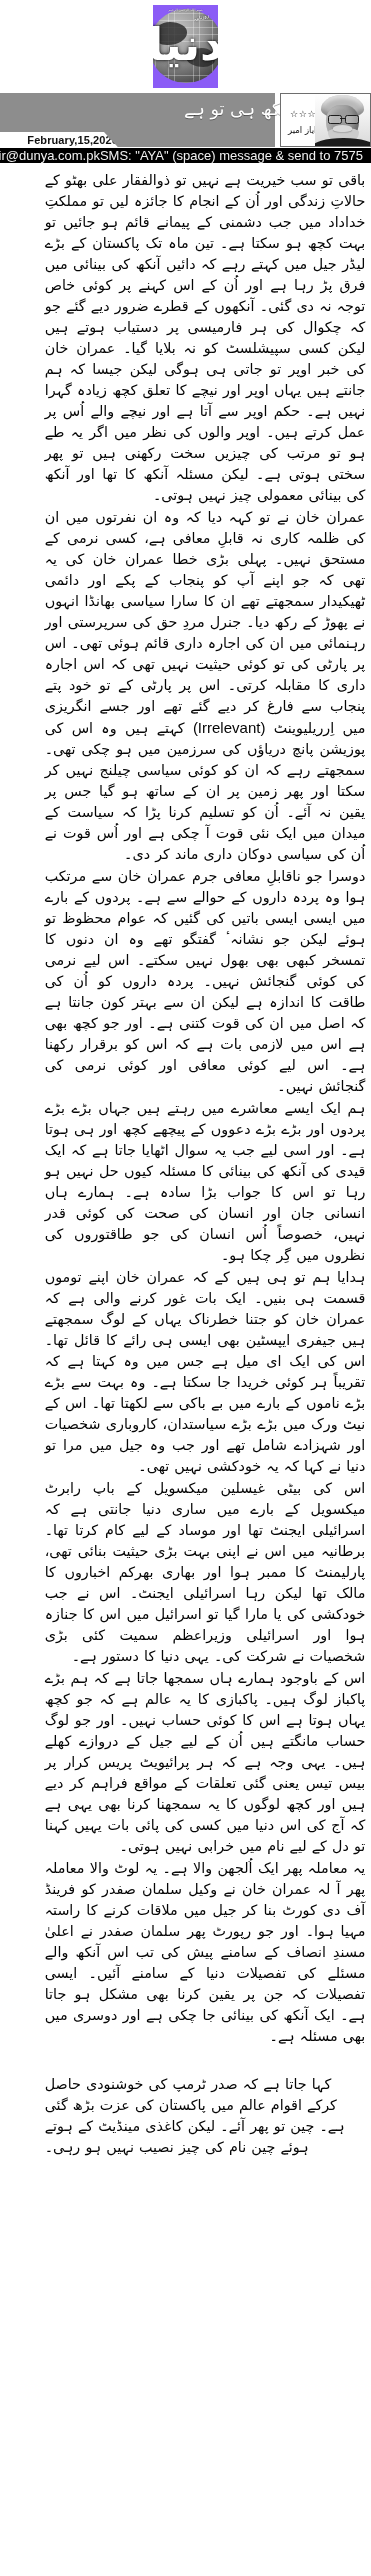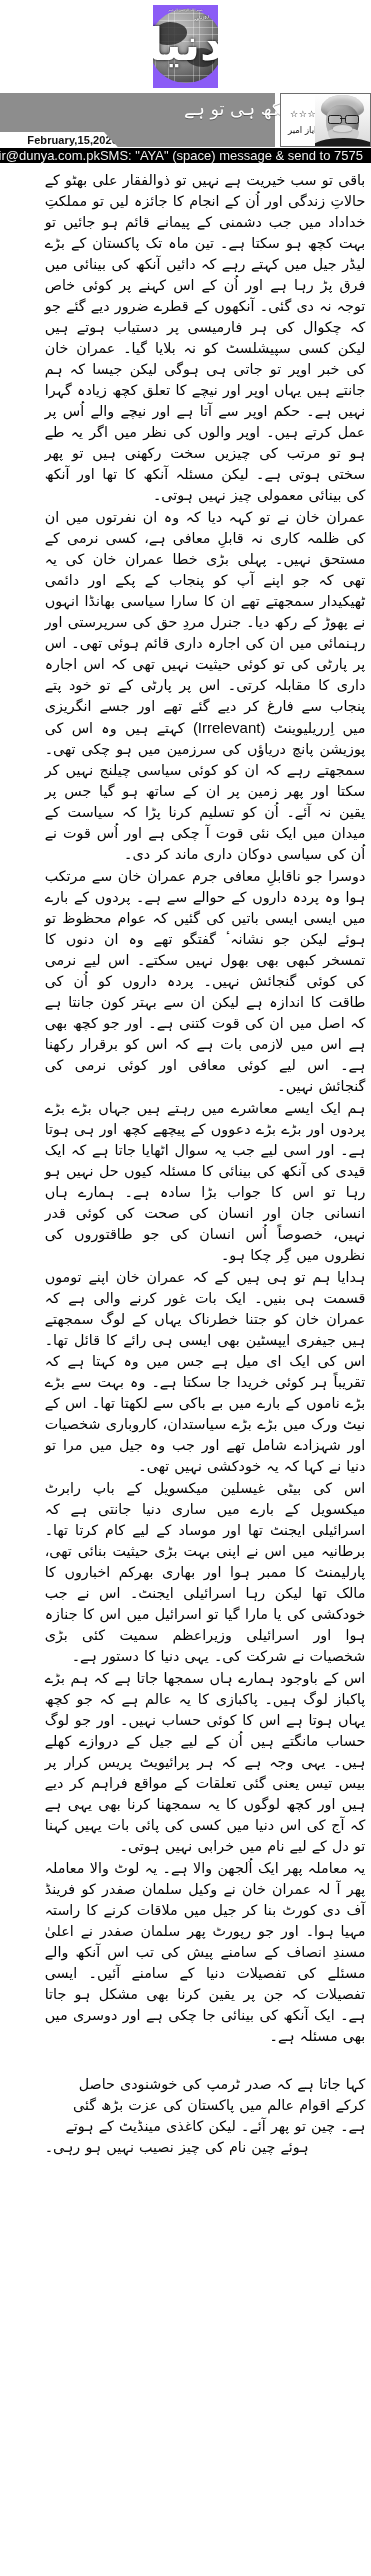--- a/index.html
+++ b/index.html
@@ -79,21 +79,21 @@
      justify-content:space-between;box-sizing:border-box;padding:0 8px;margin-top:1.1px;}
   .smsbar div{color:#f2f2f2;font-size:13px;font-family:"Liberation Sans",sans-serif;
      direction:ltr;white-space:nowrap;}
 
   
   .article{padding:6.9px 5.7px 0 5.7px;box-sizing:border-box;width:332px;}
   .para{direction:rtl;text-align:justify;text-align-last:right;
         font-family:"DejaVu Sans","Liberation Sans",sans-serif;
         font-size:14.3px;line-height:21px;color:#050505;
         margin:0 0 1.1px 0;word-spacing:0.6px;}
-  .para.last{text-align:right;text-align-last:left;margin-top:27px;}
+  .para.last{text-align:left;text-align-last:left;margin-top:27px;}
   .para .en{direction:ltr;unicode-bidi:isolate;font-family:"Liberation Sans",sans-serif;
         font-size:15px;}
 </style>
 </head>
 <body>
 
 <div class="page">
 
   <div class="masthead-wrap">
     <div class="masthead">

